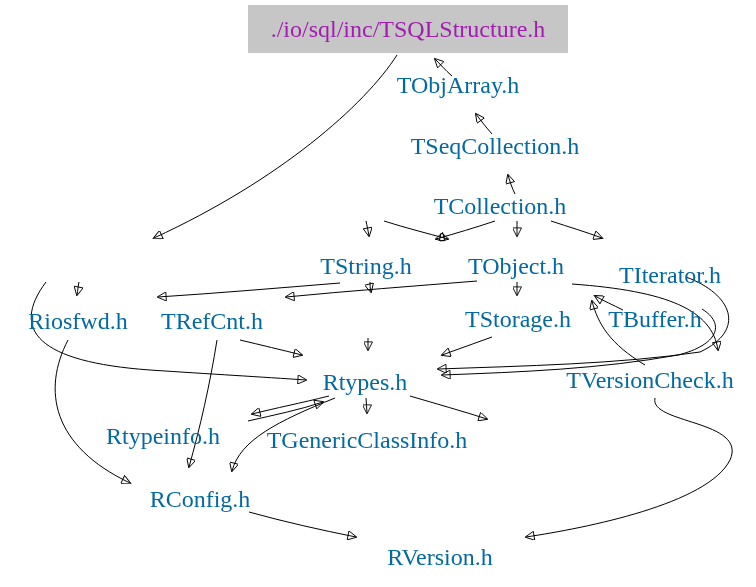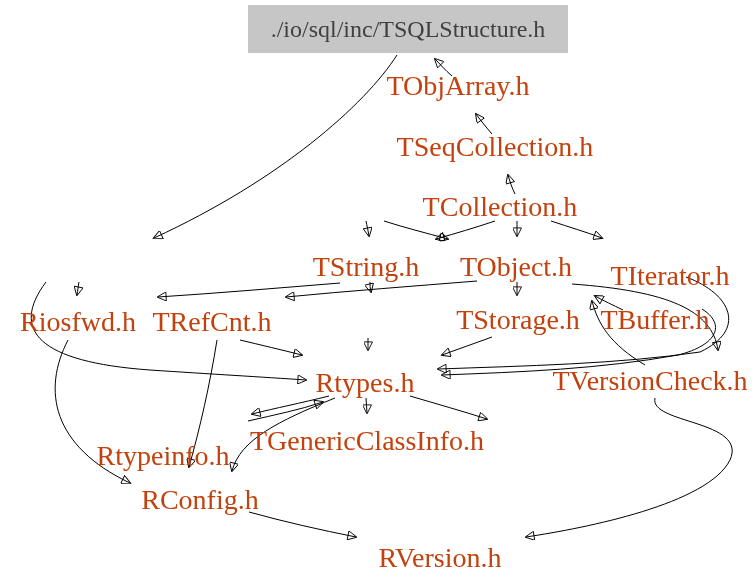--- a/index.html
+++ b/index.html
@@ -8,34 +8,34 @@
     width:756px;height:587px;
     background:#ffffff;
     overflow:hidden;
     font-family:"Liberation Serif", serif;
   }
   #edge-layer{position:absolute;left:0;top:0;width:756px;height:587px;}
   #edge-layer path{fill:none;stroke:#000000;stroke-width:1px;}
   .node{
     position:absolute;
     transform:translate(-50%,-50%);
-    font-size:28px;
+    font-size:24px;
     line-height:1.05;
-    color:#c2410c;
+    color:#0369a1;
     white-space:nowrap;
     z-index:2;
   }
   .rootbox{
     position:absolute;
     transform:translate(-50%,-50%);
     width:320px;height:48px;
     display:flex;align-items:center;justify-content:center;
     background:#c6c6c6;
     font-size:24px;
-    color:#404040;
+    color:#a21caf;
     white-space:nowrap;
     z-index:2;
   }
 </style>
 </head>
 <body>
 
 <div id="canvas">
 
   <svg id="edge-layer" width="756" height="587" viewBox="0 0 756 587" xmlns="http://www.w3.org/2000/svg">
@@ -85,18 +85,18 @@
   <div class="node" style="left:500px;top:207px">TCollection.h</div>
   <div class="node" style="left:366px;top:267px">TString.h</div>
   <div class="node" style="left:516px;top:267px">TObject.h</div>
   <div class="node" style="left:670px;top:276px">TIterator.h</div>
   <div class="node" style="left:78px;top:322px">Riosfwd.h</div>
   <div class="node" style="left:212px;top:322px">TRefCnt.h</div>
   <div class="node" style="left:518px;top:320px">TStorage.h</div>
   <div class="node" style="left:655px;top:320px">TBuffer.h</div>
   <div class="node" style="left:650px;top:381px">TVersionCheck.h</div>
   <div class="node" style="left:365px;top:383px">Rtypes.h</div>
-  <div class="node" style="left:163px;top:456px">Rtypeinfo.h</div>
+  <div class="node" style="left:163px;top:437px">Rtypeinfo.h</div>
   <div class="node" style="left:367px;top:441px">TGenericClassInfo.h</div>
   <div class="node" style="left:200px;top:500px">RConfig.h</div>
   <div class="node" style="left:440px;top:558px">RVersion.h</div>
 
 </div>
 
 </body></html>

